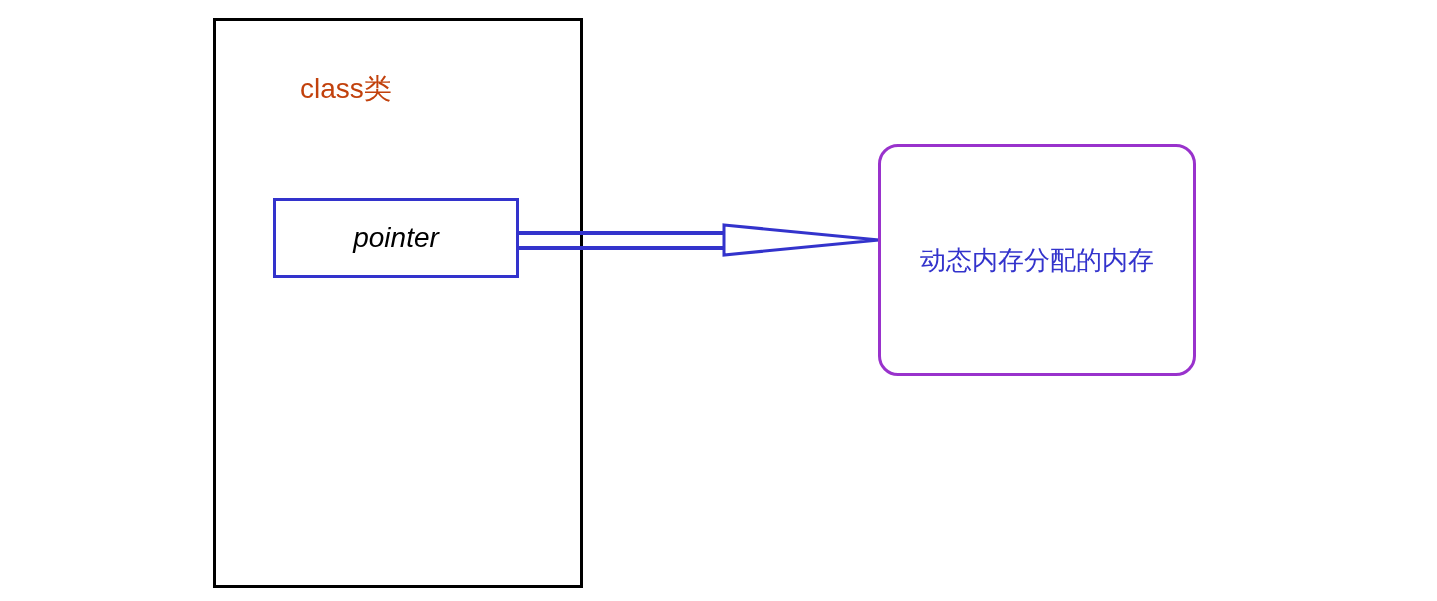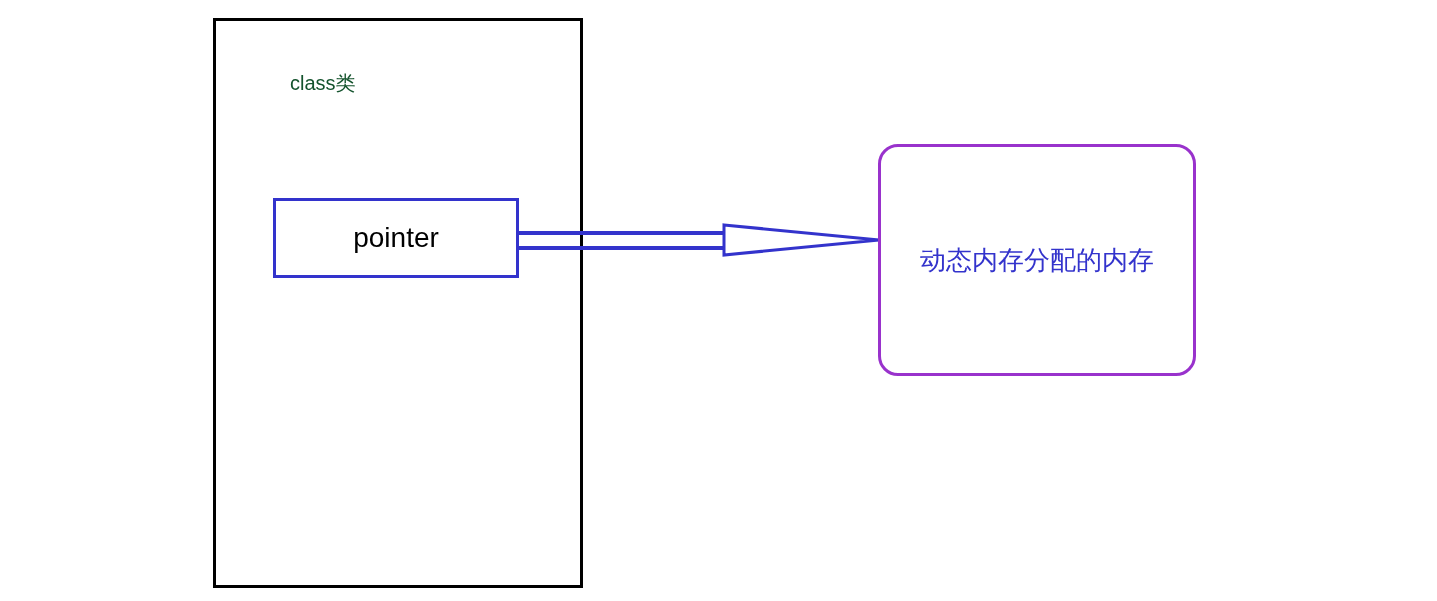--- a/index.html
+++ b/index.html
@@ -18,37 +18,38 @@
       position: absolute;
       left: 213px;
       top: 18px;
       width: 370px;
       height: 570px;
       border: 3px solid #000000;
       background: #ffffff;
     }
     .class-title {
       position: absolute;
-      left: 290px;
+      left: 300px;
       top: 70px;
-      font-size: 20px;
-      color: #14532d;
+      font-size: 28px;
+      color: #c2410c;
       font-weight: normal;
     }
     .pointer-box {
       position: absolute;
       left: 273px;
       top: 198px;
       width: 246px;
       height: 80px;
       border: 3px solid #3333cc;
       background: #ffffff;
       display: flex;
       align-items: center;
       justify-content: center;
+      font-style: italic;
     }
     .pointer-label {
       font-size: 28px;
       color: #000000;
     }
     .memory-box {
       position: absolute;
       left: 878px;
       top: 144px;
       width: 318px;

